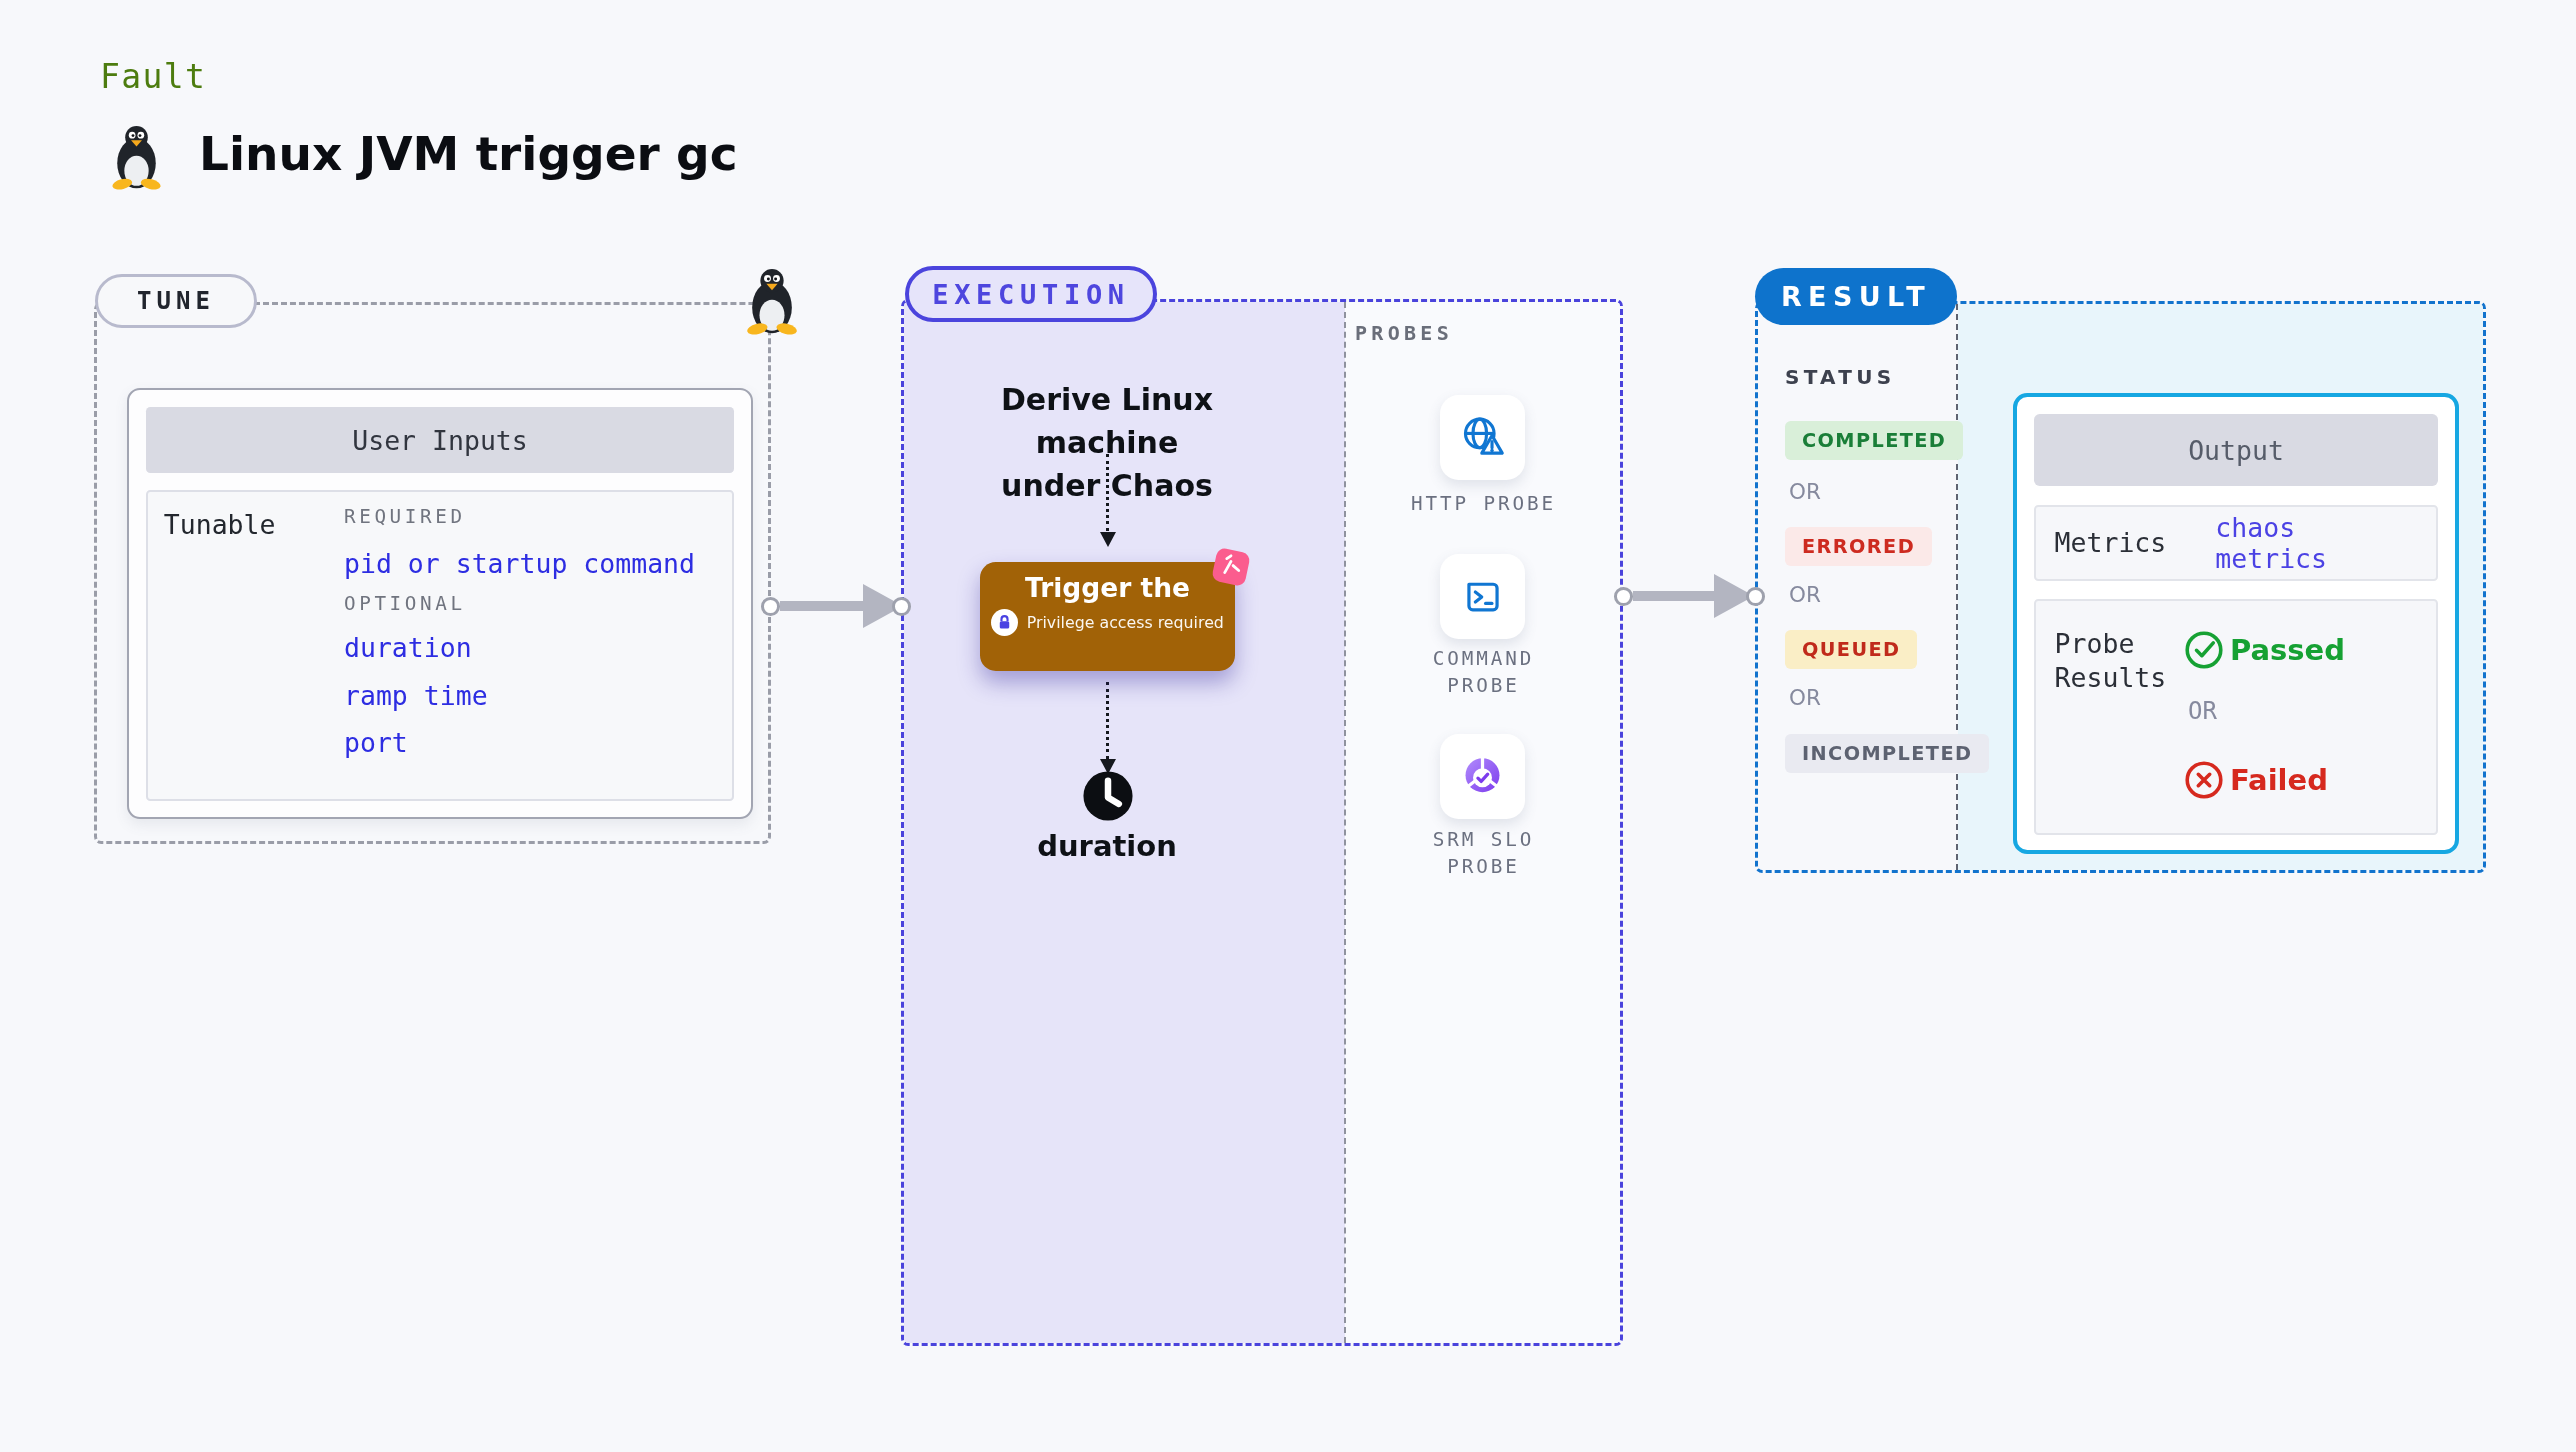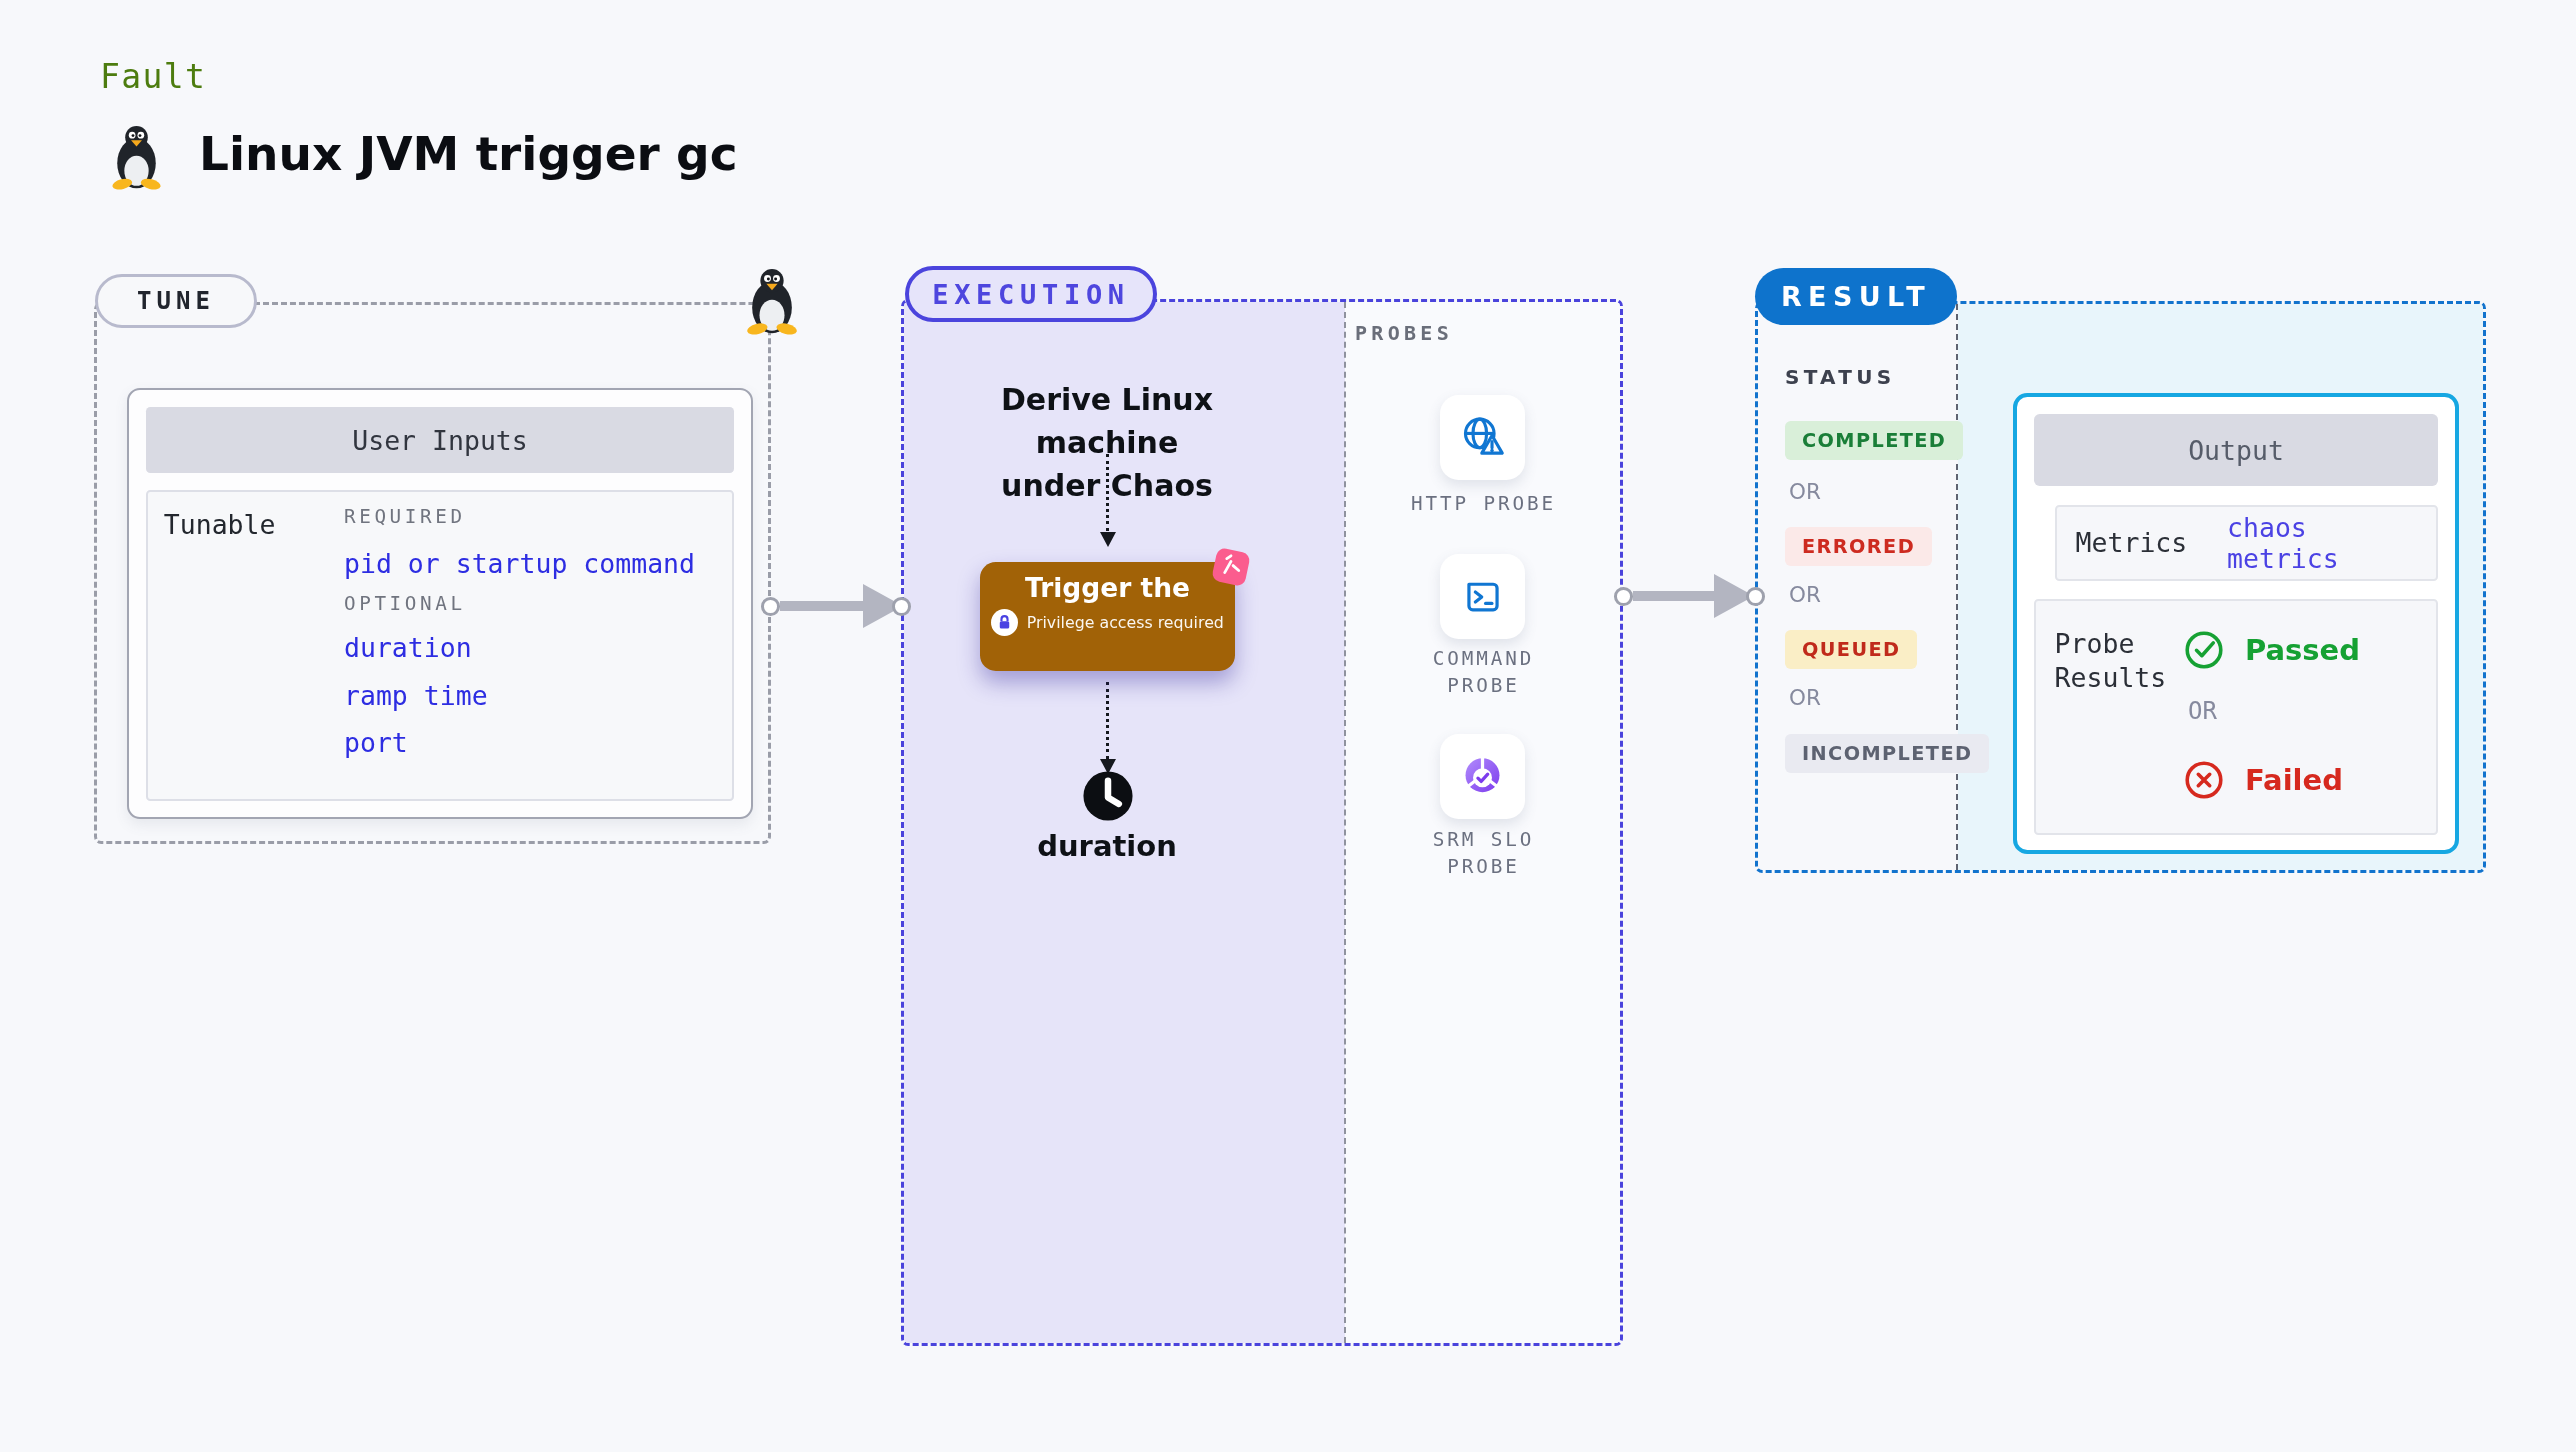--- a/index.html
+++ b/index.html
@@ -78,26 +78,26 @@
   .badge-queued{background:#faeec6;color:#c02a1b;}
   .badge-incompleted{background:#e9eaf1;color:#5d6271;}
   .or-label{position:absolute;left:1789px;font-size:21.5px;color:#868a9e;z-index:2;}
 
   
   .output-card{left:2013px;top:393px;width:446px;height:461px;background:#ffffff;border:4.3px solid #16a7e2;
                border-radius:14.3px;padding:17px;z-index:3;}
   .output-header{height:72px;background:#d9dae3;border-radius:5.7px;display:flex;align-items:center;justify-content:center;
                  font-size:26.5px;color:#565c69;}
   .output-row{background:#f6f7fa;border:2.1px solid #e2e4ea;border-radius:4.3px;margin-top:18.6px;position:relative;}
-  .metrics-row{height:76px;display:flex;align-items:center;padding:0 18.6px;margin-left:21px;}
+  .metrics-row{height:76px;display:flex;align-items:center;padding:0 18.6px;}
   .metrics-label{font-size:26.5px;color:#2b2f37;width:165px;}
   .metrics-value{font-size:26.5px;color:#4b42e4;}
   .proberes-row{height:236px;}
   .proberes-label{position:absolute;left:18.6px;top:26px;font-size:26.5px;line-height:34px;color:#2b2f37;}
-  .verdict{position:absolute;left:148px;display:flex;align-items:center;gap:21px;}
+  .verdict{position:absolute;left:148px;display:flex;align-items:center;gap:6px;}
   .verdict-text{font-size:29px;font-weight:bold;}
   .passed-text{color:#16a133;}
   .failed-text{color:#d6291e;}
   .output-or{position:absolute;left:152px;top:96px;font-size:24px;color:#868a9e;}
 </style>
 </head>
 <body>
 
 <div id="canvas">
 

